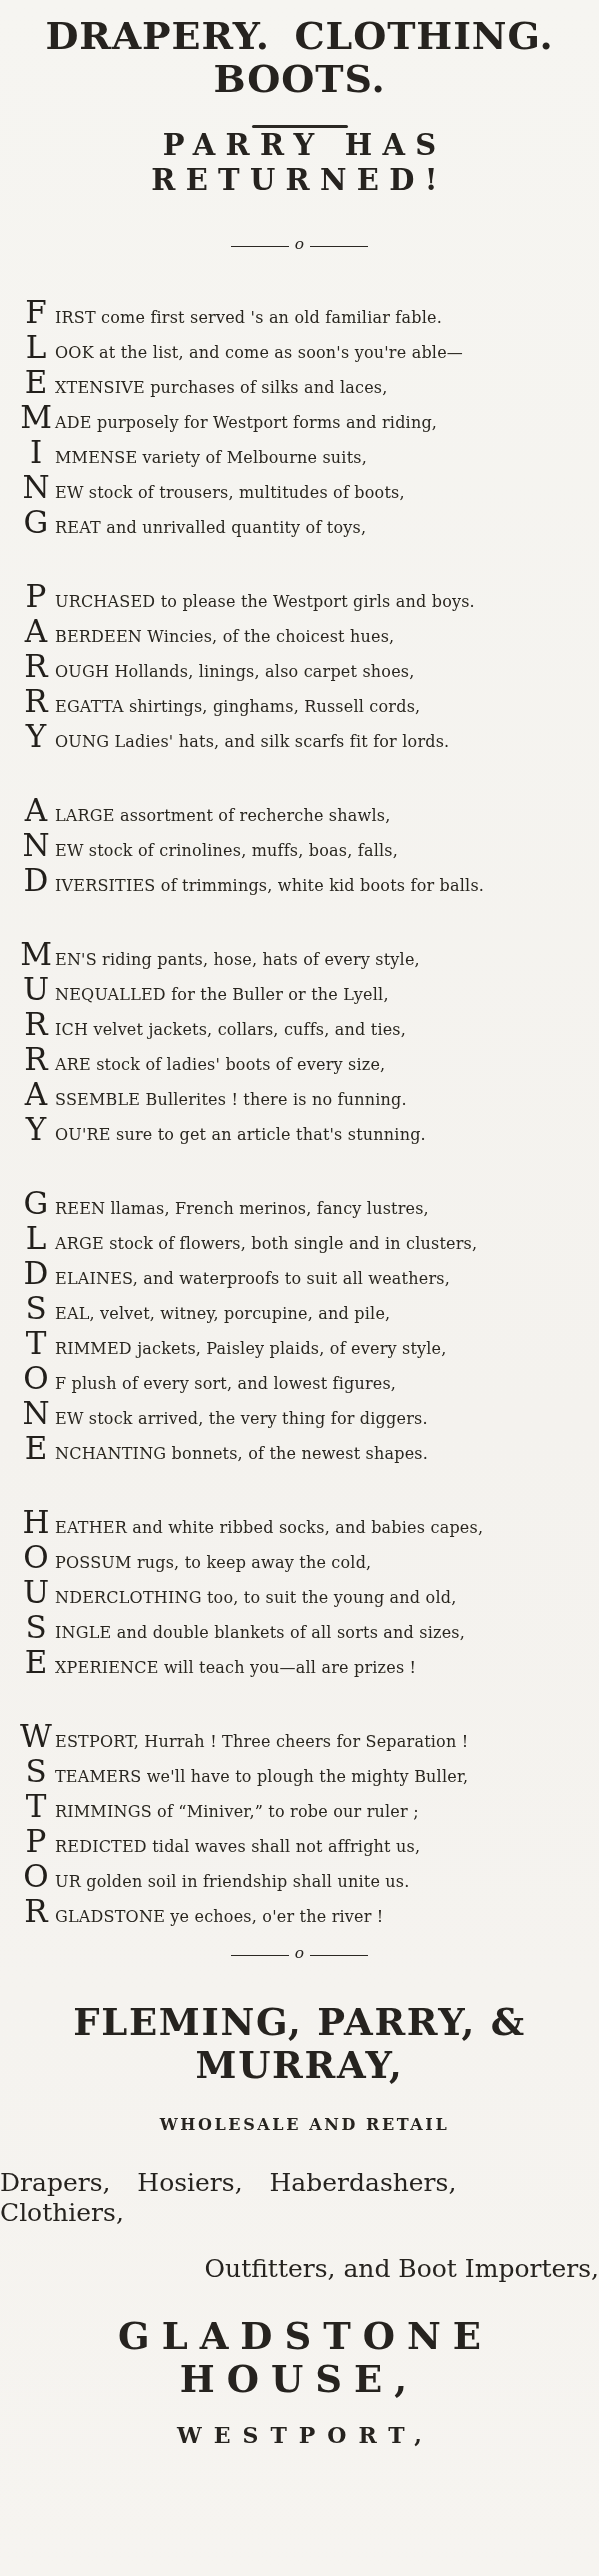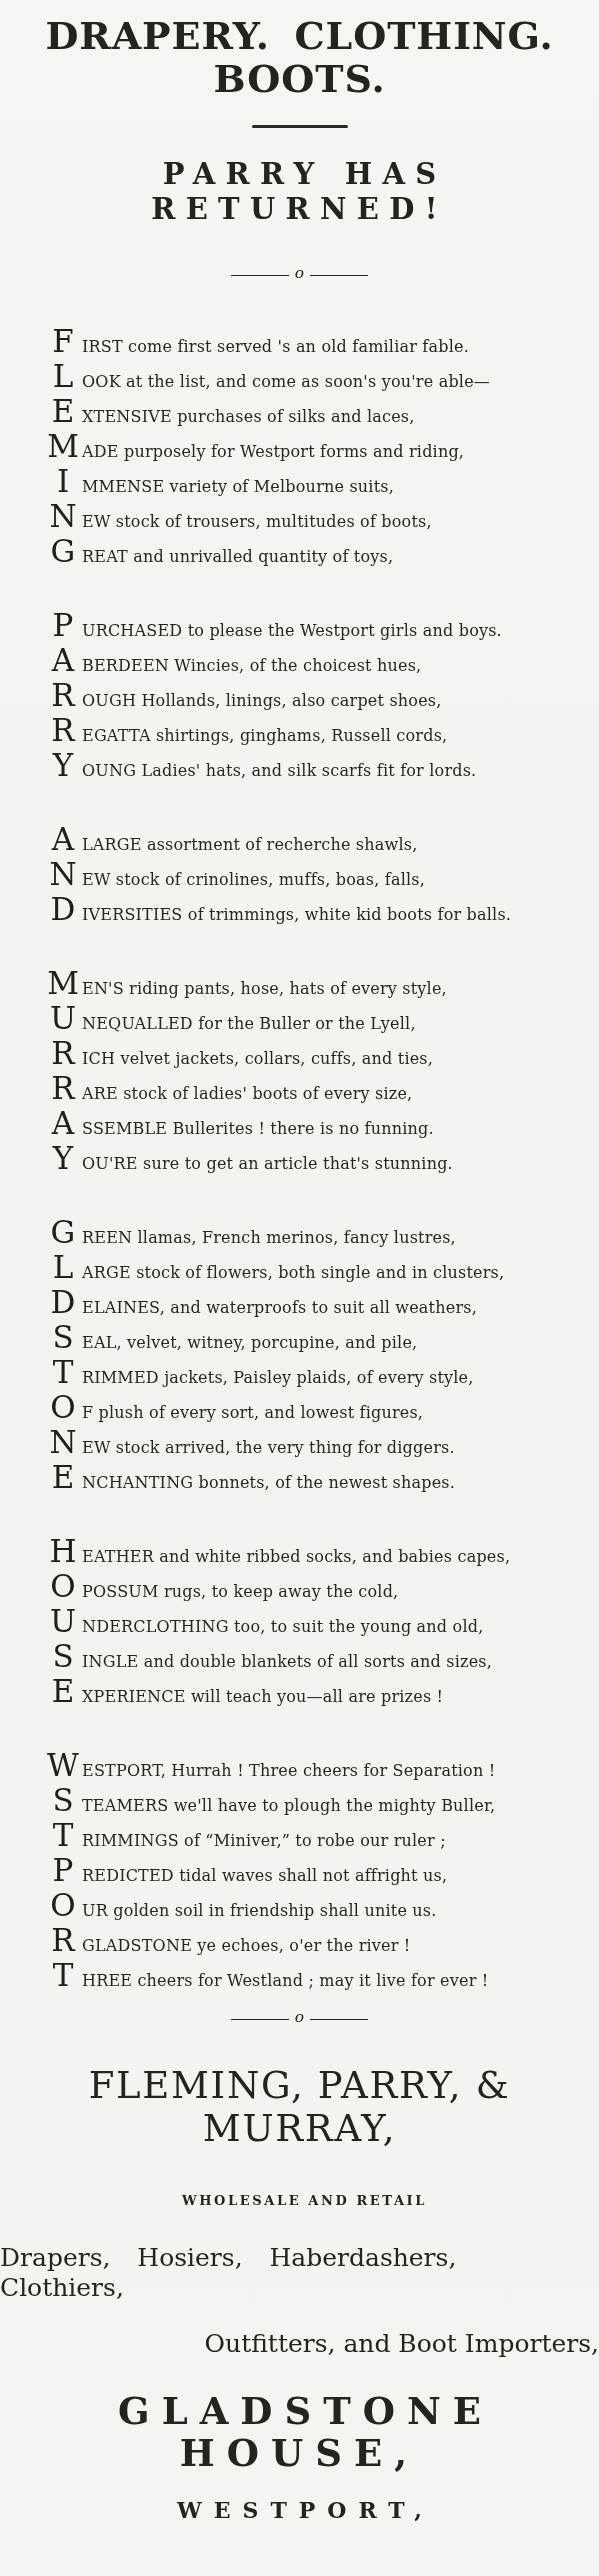--- a/index.html
+++ b/index.html
@@ -28,21 +28,20 @@
     line-height: 1.15;
   }
   .rule-short {
     width: 96px;
     height: 3.4px;
     background: #2b2823;
     margin: 24px auto 0 auto;
     border-radius: 1.7px;
   }
   .headline {
-    margin-top: 29px;
     text-align: center;
     font-size: 29px;
     font-weight: bold;
     letter-spacing: 10.3px;
     text-indent: 10.3px;
     line-height: 1.2;
   }
   
   .divider {
     margin-top: 39px;
@@ -60,21 +59,21 @@
   .divider .d-o {
     font-style: italic;
     font-size: 15.4px;
     line-height: 1;
     transform: translateY(-1.7px);
   }
   .divider.bottom { margin-top: 17px; }
   
   .sections {
     margin-top: 39px;
-    padding-left: 44px;
+    padding-left: 17px;
   }
   .section { margin-bottom: 39px; }
   .section:last-child { margin-bottom: 0; }
   .acrostic-line {
     height: 35px;
     line-height: 35px;
     white-space: nowrap;
   }
   .initial {
     display: inline-block;
@@ -86,28 +85,28 @@
   .line-text {
     font-size: 16px;
     letter-spacing: 0.2px;
     color: #29261f;
   }
   
   .firm {
     margin-top: 36px;
     text-align: center;
     font-size: 37px;
-    font-weight: normal;
+    font-weight: bold;
     letter-spacing: 1.7px;
     line-height: 1.15;
   }
   .trade {
-    margin-top: 43px;
-    text-align: center;
-    font-size: 13px;
+    margin-top: 29px;
+    text-align: center;
+    font-size: 16px;
     font-weight: bold;
     letter-spacing: 2.6px;
     line-height: 1.2;
     padding-left: 10px;
   }
   .trades-1 {
     margin-top: 34px;
     font-size: 25px;
     word-spacing: 19px;
     line-height: 1.2;
@@ -306,23 +305,20 @@
         <span class="initial">T</span><span class="line-text">RIMMINGS of “Miniver,” to robe our ruler ;</span>
       </div>
           <div class="acrostic-line">
         <span class="initial">P</span><span class="line-text">REDICTED tidal waves shall not affright us,</span>
       </div>
           <div class="acrostic-line">
         <span class="initial">O</span><span class="line-text">UR golden soil in friendship shall unite us.</span>
       </div>
           <div class="acrostic-line">
         <span class="initial">R</span><span class="line-text">GLADSTONE ye echoes, o'er the river !</span>
-      </div>
-          <div class="acrostic-line">
-        <span class="initial">T</span><span class="line-text">HREE cheers for Westland ;  may it live for ever !</span>
       </div>
         </div>
   </div>
 </div>
 
   <div class="divider bottom">
     <span class="d-line"></span>
     <span class="d-o">o</span>
     <span class="d-line"></span>
   </div>

